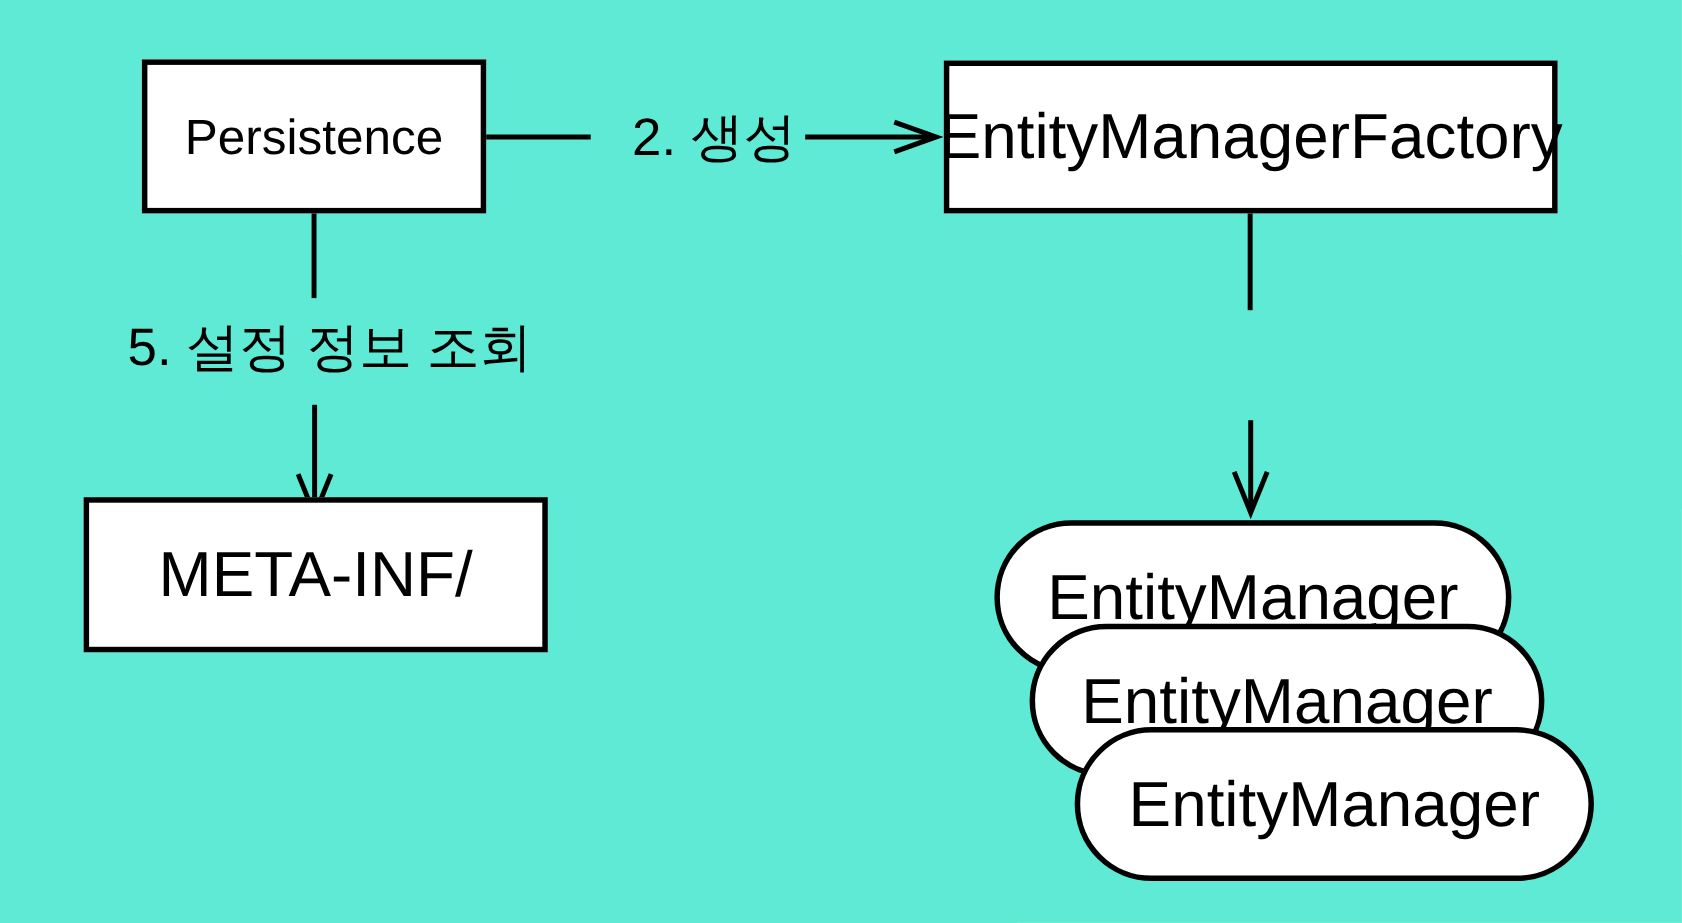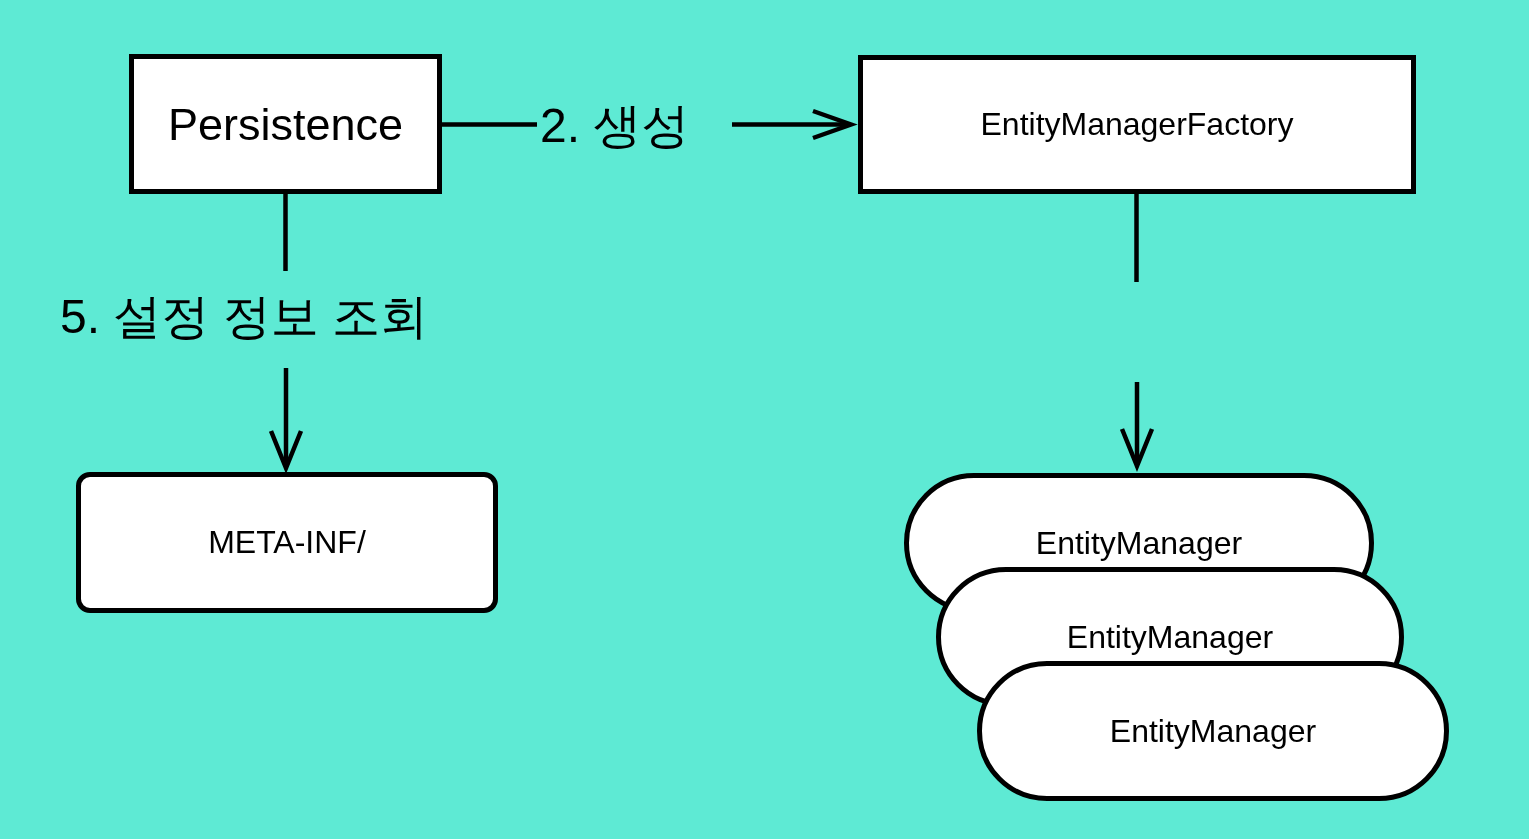--- a/index.html
+++ b/index.html
@@ -18,48 +18,48 @@
   }
   .node {
     position: absolute;
     box-sizing: border-box;
     background: #ffffff;
     border: 5px solid #000000;
     display: flex;
     align-items: center;
     justify-content: center;
     text-align: center;
-    font-size: 32px;
+    font-size: 58px;
     line-height: 53px;
     white-space: pre;
   }
   .rect-node {
     border-radius: 0;
   }
   .pill-node {
     border-radius: 70px;
   }
   .edge-label {
     position: absolute;
     font-size: 48px;
     line-height: 54px;
-    text-align: left;
+    text-align: right;
     white-space: nowrap;
   }
   #connector-layer {
     position: absolute;
     left: 0;
     top: 0;
     width: 1529px;
     height: 839px;
     z-index: 0;
   }
   #persistence-box   { left: 129px; top: 54px;  width: 313px; height: 140px; font-size: 45px; z-index: 2; }
   #emf-box           { left: 858px; top: 55px;  width: 558px; height: 139px; z-index: 2; }
-  #metainf-box       { left: 76px;  top: 472px; width: 422px; height: 141px; z-index: 2; border-radius: 14px; }
+  #metainf-box       { left: 76px;  top: 452px; width: 422px; height: 141px; z-index: 2; }
   #entitymanager-1   { left: 904px; top: 473px; width: 470px; height: 140px; z-index: 3; }
   #entitymanager-2   { left: 936px; top: 567px; width: 468px; height: 140px; z-index: 4; }
   #entitymanager-3   { left: 977px; top: 661px; width: 472px; height: 140px; z-index: 5; }
   #step1-label       { left: 60px;   top: 290px; width: 424px; z-index: 2; }
   #step2-label       { left: 540px;  top: 99px;  width: 184px; z-index: 2; }
   #step3-label       { left: 1041px; top: 302px; width: 184px; z-index: 2; }
 </style>
 </head>
 <body>
 

